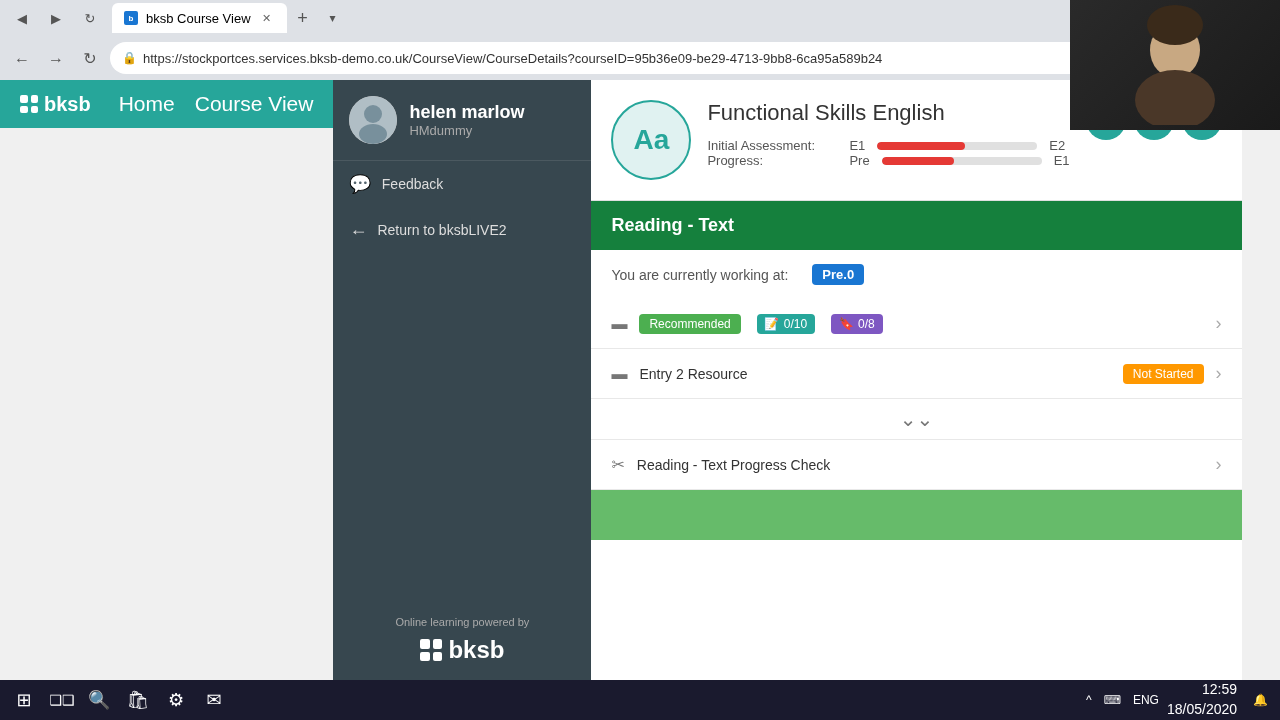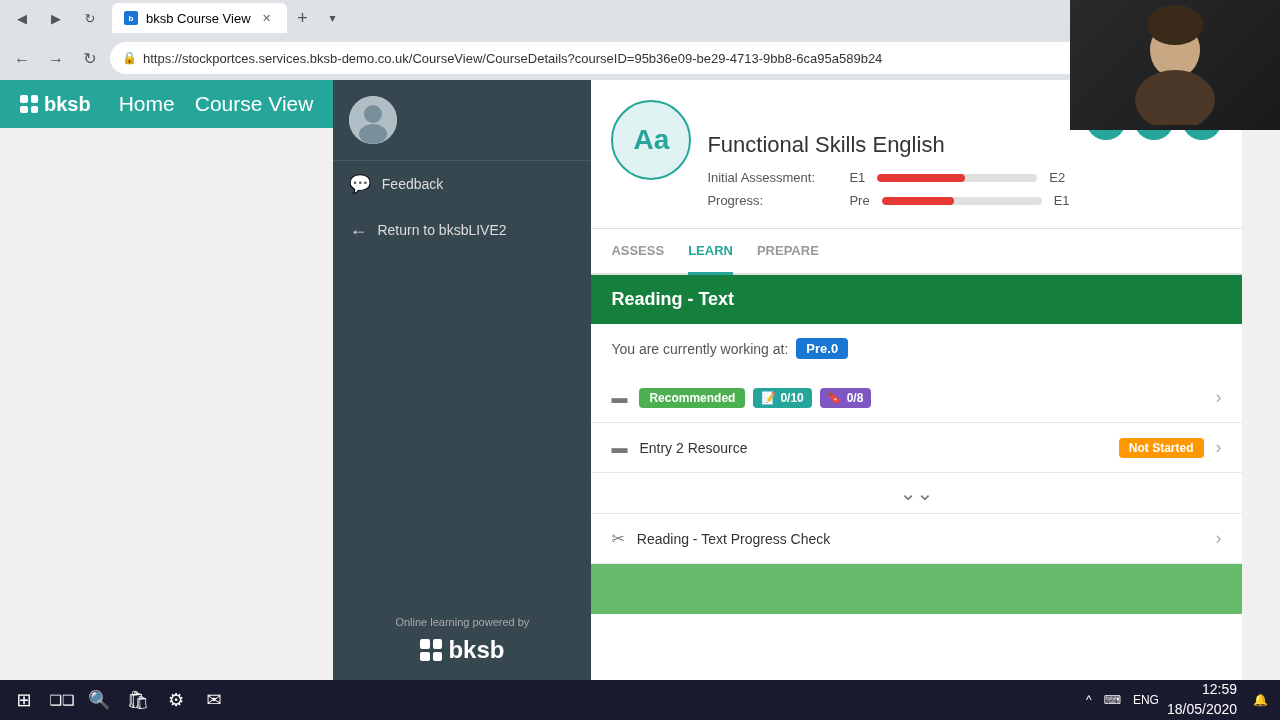--- a/index.html
+++ b/index.html
@@ -38,51 +38,51 @@
 
     
     .top-nav { background: #26a69a; color: white; display: flex; align-items: center; height: 48px; padding: 0 20px; gap: 20px; }
     .top-nav a { color: white; text-decoration: none; font-size: 21px; }
 
     
     .main-content { flex: 1; background: white; overflow-y: auto; }
     .course-header { display: flex; align-items: flex-start; padding: 20px; border-bottom: 1px solid #e0e0e0; gap: 16px; }
     .course-logo { width: 80px; height: 80px; border-radius: 50%; border: 2px solid #26a69a; display: flex; align-items: center; justify-content: center; font-size: 28px; font-weight: bold; color: #26a69a; background: #e0f2f1; flex-shrink: 0; }
     .course-info { flex: 1; }
-    .course-title { font-size: 22px; font-weight: normal; color: #333; margin-bottom: 12px; margin-top: 32px; }
-    .course-meta { display: flex; flex-direction: column; gap: 8px; }
+    .course-title { font-size: 22px; font-weight: normal; color: #333; margin-bottom: 12px; }
+    .course-meta { display: flex; flex-direction: column; gap: 0; }
     .meta-row { display: flex; align-items: center; gap: 12px; font-size: 13px; color: #555; }
     .meta-label { width: 130px; }
     .progress-bar-container { width: 160px; height: 8px; background: #e0e0e0; border-radius: 4px; overflow: hidden; }
     .progress-bar-fill { height: 100%; border-radius: 4px; }
     .fill-red { background: #e53935; }
     .meta-level { font-size: 13px; color: #555; }
     .course-actions { display: flex; gap: 8px; }
     .action-btn { width: 40px; height: 40px; border-radius: 50%; background: #26a69a; border: none; cursor: pointer; display: flex; align-items: center; justify-content: center; color: white; font-size: 16px; }
 
     
     .tab-bar { display: flex; padding: 0 20px; border-bottom: 2px solid #e0e0e0; gap: 24px; }
     .tab { padding: 14px 0; font-size: 13px; font-weight: bold; color: #999; cursor: pointer; border-bottom: 3px solid transparent; margin-bottom: -2px; }
     .tab.active { color: #26a69a; border-bottom-color: #26a69a; }
 
     
     .section-header { background: #15803d; color: white; padding: 14px 20px; font-size: 18px; font-weight: bold; }
-    .working-at { padding: 14px 20px; font-size: 14px; color: #555; display: flex; align-items: center; gap: 8px; }
+    .working-at { padding: 14px 20px; font-size: 14px; color: #555; display: flex; align-items: center; gap: 24px; }
     .badge-blue { background: #1976d2; color: white; padding: 3px 10px; border-radius: 4px; font-size: 13px; font-weight: bold; }
     .badge-green { background: #4caf50; color: white; padding: 3px 10px; border-radius: 4px; font-size: 12px; }
     .badge-orange { background: #ff9800; color: white; padding: 3px 10px; border-radius: 4px; font-size: 12px; }
     .badge-counter { padding: 3px 8px; border-radius: 4px; font-size: 12px; color: white; display: flex; align-items: center; gap: 4px; }
     .badge-teal { background: #26a69a; }
     .badge-purple { background: #7e57c2; }
 
     
     .resource-row { display: flex; align-items: center; padding: 14px 20px; border-bottom: 1px solid #e8e8e8; cursor: pointer; gap: 12px; }
     .resource-icon { color: #777; font-size: 16px; }
     .resource-name { flex: 1; font-size: 14px; color: #333; }
-    .resource-badges { display: flex; gap: 8px; align-items: center; font-weight: bold; }
+    .resource-badges { display: flex; gap: 16px; align-items: center; }
     .chevron { color: #aaa; font-size: 18px; margin-left: auto; }
     .expand-row { display: flex; justify-content: center; padding: 8px; border-bottom: 1px solid #e8e8e8; color: #777; cursor: pointer; font-size: 20px; }
     .progress-check-row { display: flex; align-items: center; padding: 14px 20px; border-bottom: 1px solid #e8e8e8; cursor: pointer; gap: 12px; }
     .progress-icon { color: #777; font-size: 16px; }
     .bottom-section { background: #66bb6a; height: 50px; margin-top: 0; }
 
     
     .taskbar { background: #1a1a2e; height: 40px; display: flex; align-items: center; padding: 0 8px; gap: 6px; position: relative; }
     .taskbar-btn { width: 32px; height: 32px; display: flex; align-items: center; justify-content: center; color: white; font-size: 18px; cursor: pointer; border-radius: 4px; }
     .taskbar-spacer { flex: 1; }
@@ -143,20 +143,24 @@
   <div class="app-container">
 
     <div class="sidebar">
       <div class="sidebar-header">
         <div class="avatar">
           <svg viewBox="0 0 48 48" xmlns="http://www.w3.org/2000/svg">
             <circle cx="24" cy="24" r="24" fill="#b0bec5"></circle>
             <circle cx="24" cy="18" r="9" fill="#78909c"></circle>
             <ellipse cx="24" cy="38" rx="14" ry="10" fill="#78909c"></ellipse>
           </svg>
+        </div>
+        <div class="user-info">
+          <div class="username">helen marlow</div>
+          <div class="userid">HMdummy</div>
         </div>
       </div>
       <div class="sidebar-item">
         <span class="icon">💬</span>
         <span>Feedback</span>
       </div>
       <div class="sidebar-item">
         <span class="icon">←</span>
         <span>Return to bksbLIVE2</span>
       </div>
@@ -207,25 +211,20 @@
           </button>
           <button class="action-btn" title="Bookmark">
             <span>🔖</span>
           </button>
           <button class="action-btn" title="Chart">
             <span>📊</span>
           </button>
         </div>
       </div>
 
-      <div class="tab-bar">
-        <div class="tab">ASSESS</div>
-        <div class="tab active">LEARN</div>
-        <div class="tab">PREPARE</div>
-      </div>
 
       <div class="section-header">
         <span>Reading - Text</span>
       </div>
 
       <div class="working-at">
         <span>You are currently working at:</span>
         <span class="badge-blue">Pre.0</span>
       </div>
 

